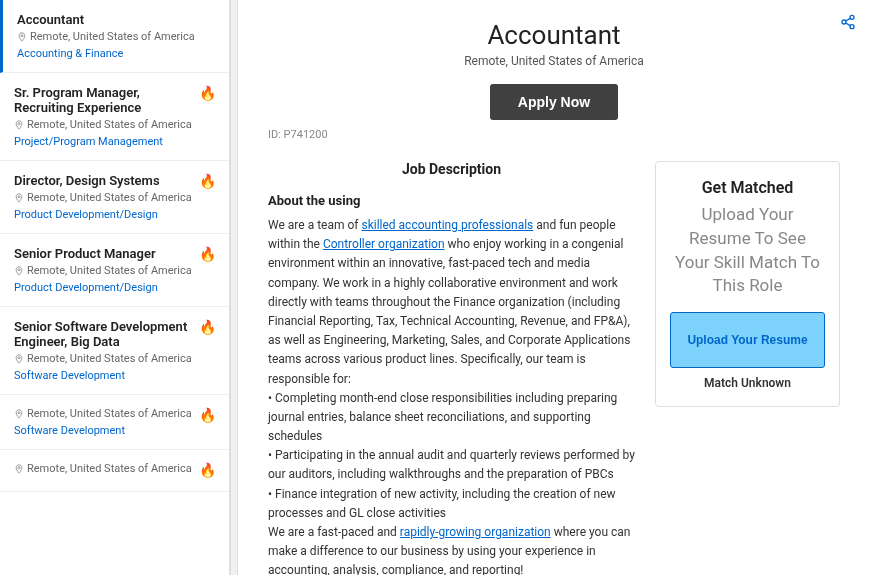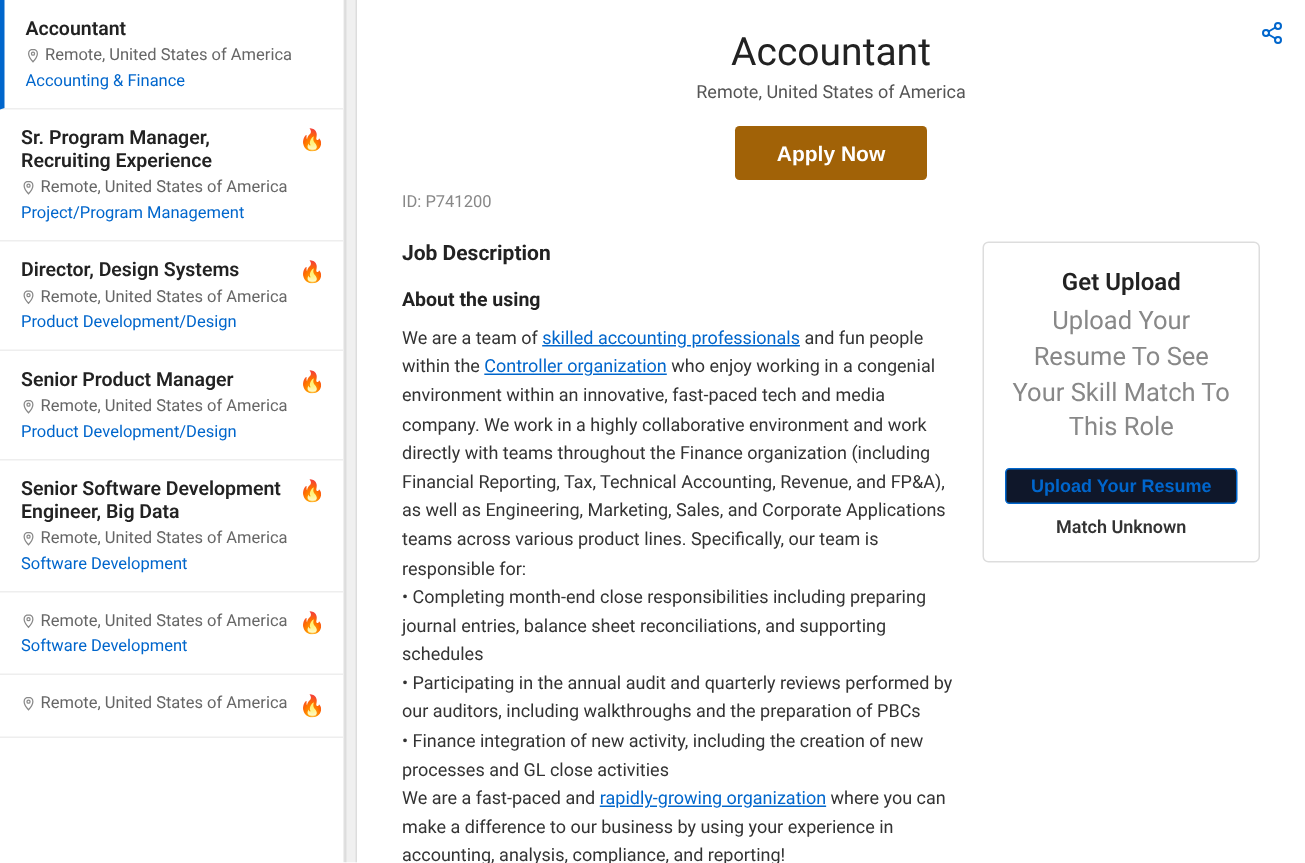--- a/index.html
+++ b/index.html
@@ -93,21 +93,21 @@
       text-align: center;
       font-size: 12px;
       color: #555;
       margin-bottom: 16px;
     }
     .apply-btn-container {
       text-align: center;
       margin-bottom: 8px;
     }
     .apply-btn {
-      background: #a16207;
+      background: #404040;
       color: #fff;
       border: none;
       padding: 10px 28px;
       font-size: 14px;
       font-weight: 600;
       border-radius: 3px;
       cursor: pointer;
     }
     .job-id {
       font-size: 11px;
@@ -142,38 +142,38 @@
       font-size: 17px;
       color: #888;
       margin-bottom: 14px;
       line-height: 1.4;
     }
     .upload-resume-btn {
       display: block;
       width: 100%;
       border: 1px solid #0066cc;
       color: #0066cc;
-      background: #0f172a;
-      padding: 4px 6px;
+      background: #7dd3fc;
+      padding: 20px 6px;
       font-size: 12px;
       font-weight: 600;
       border-radius: 3px;
       cursor: pointer;
       margin-bottom: 8px;
     }
     .match-unknown {
       font-size: 12px;
       font-weight: 600;
       color: #333;
     }
 
     .section-title {
       font-size: 14px;
       font-weight: 700;
-      text-align: left;
+      text-align: center;
       margin-bottom: 16px;
       color: #222;
     }
     .about-title {
       font-size: 13px;
       font-weight: 700;
       margin-bottom: 8px;
       color: #222;
     }
     .desc-text {
@@ -283,19 +283,19 @@
         We are a team of <span class="link">skilled accounting professionals</span> and fun people within the <span class="link">Controller organization</span> who enjoy working in a congenial environment within an innovative, fast-paced tech and media company. We work in a highly collaborative environment and work directly with teams throughout the Finance organization (including Financial Reporting, Tax, Technical Accounting, Revenue, and FP&amp;A), as well as Engineering, Marketing, Sales, and Corporate Applications teams across various product lines. Specifically, our team is responsible for:<br>
         • Completing month-end close responsibilities including preparing journal entries, balance sheet reconciliations, and supporting schedules<br>
         • Participating in the annual audit and quarterly reviews performed by our auditors, including walkthroughs and the preparation of PBCs<br>
         • Finance integration of new activity, including the creation of new processes and GL close activities<br>
         We are a fast-paced and <span class="link">rapidly-growing organization</span> where you can make a difference to our business by using your experience in accounting, analysis, compliance, and reporting!
       </div>
 
     </div>
 
     <div class="get-matched-box">
-      <div class="gm-title">Get Upload</div>
+      <div class="gm-title">Get Matched</div>
       <div class="gm-subtitle">Upload Your Resume To See Your Skill Match To This Role</div>
       <button class="upload-resume-btn">Upload Your Resume</button>
       <div class="match-unknown">Match Unknown</div>
     </div>
   </div>
 </div>
 
 </body></html>

